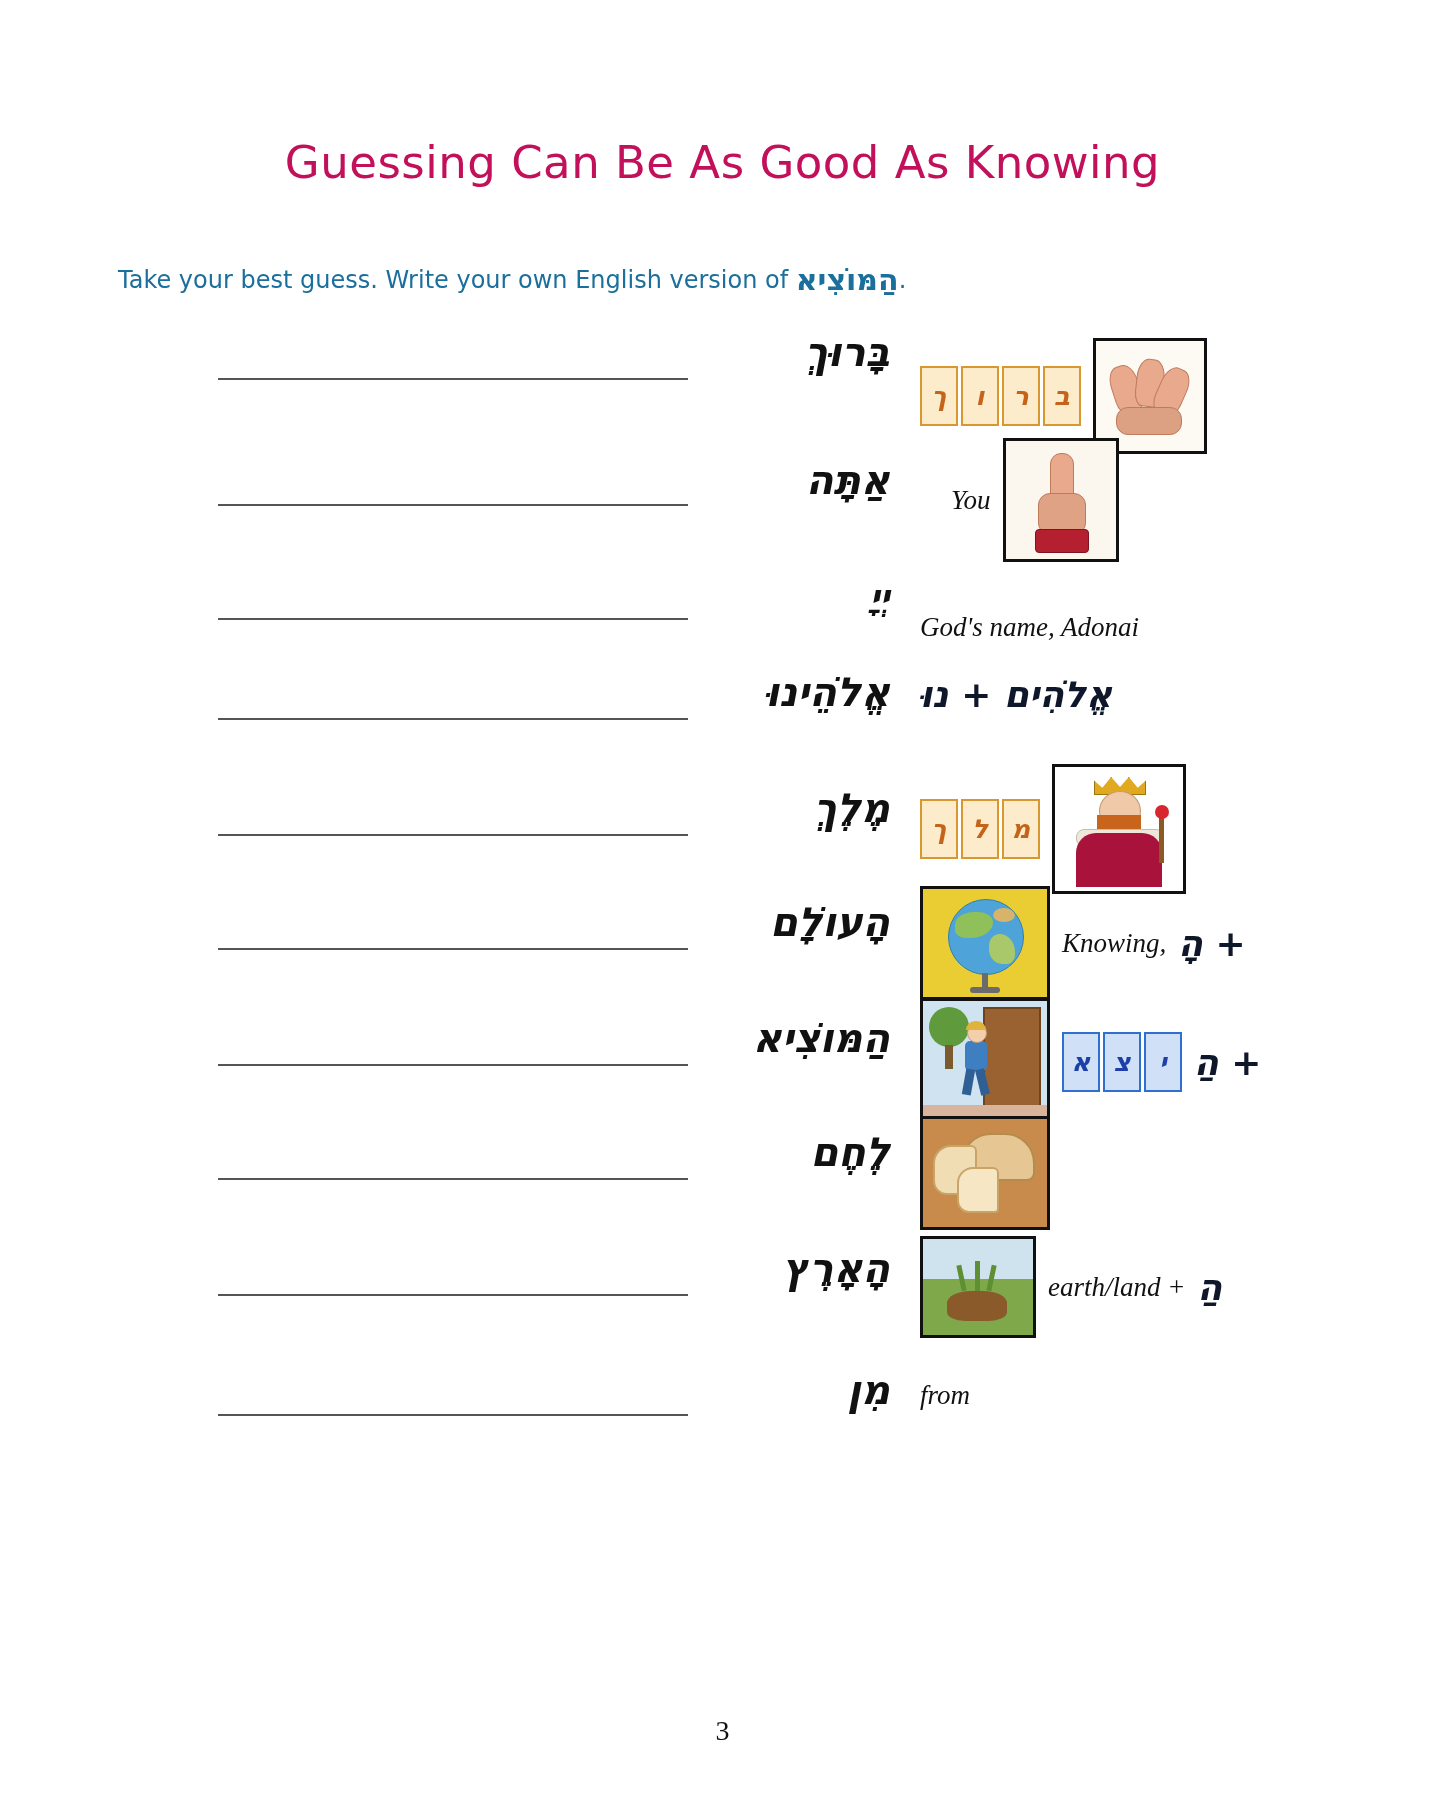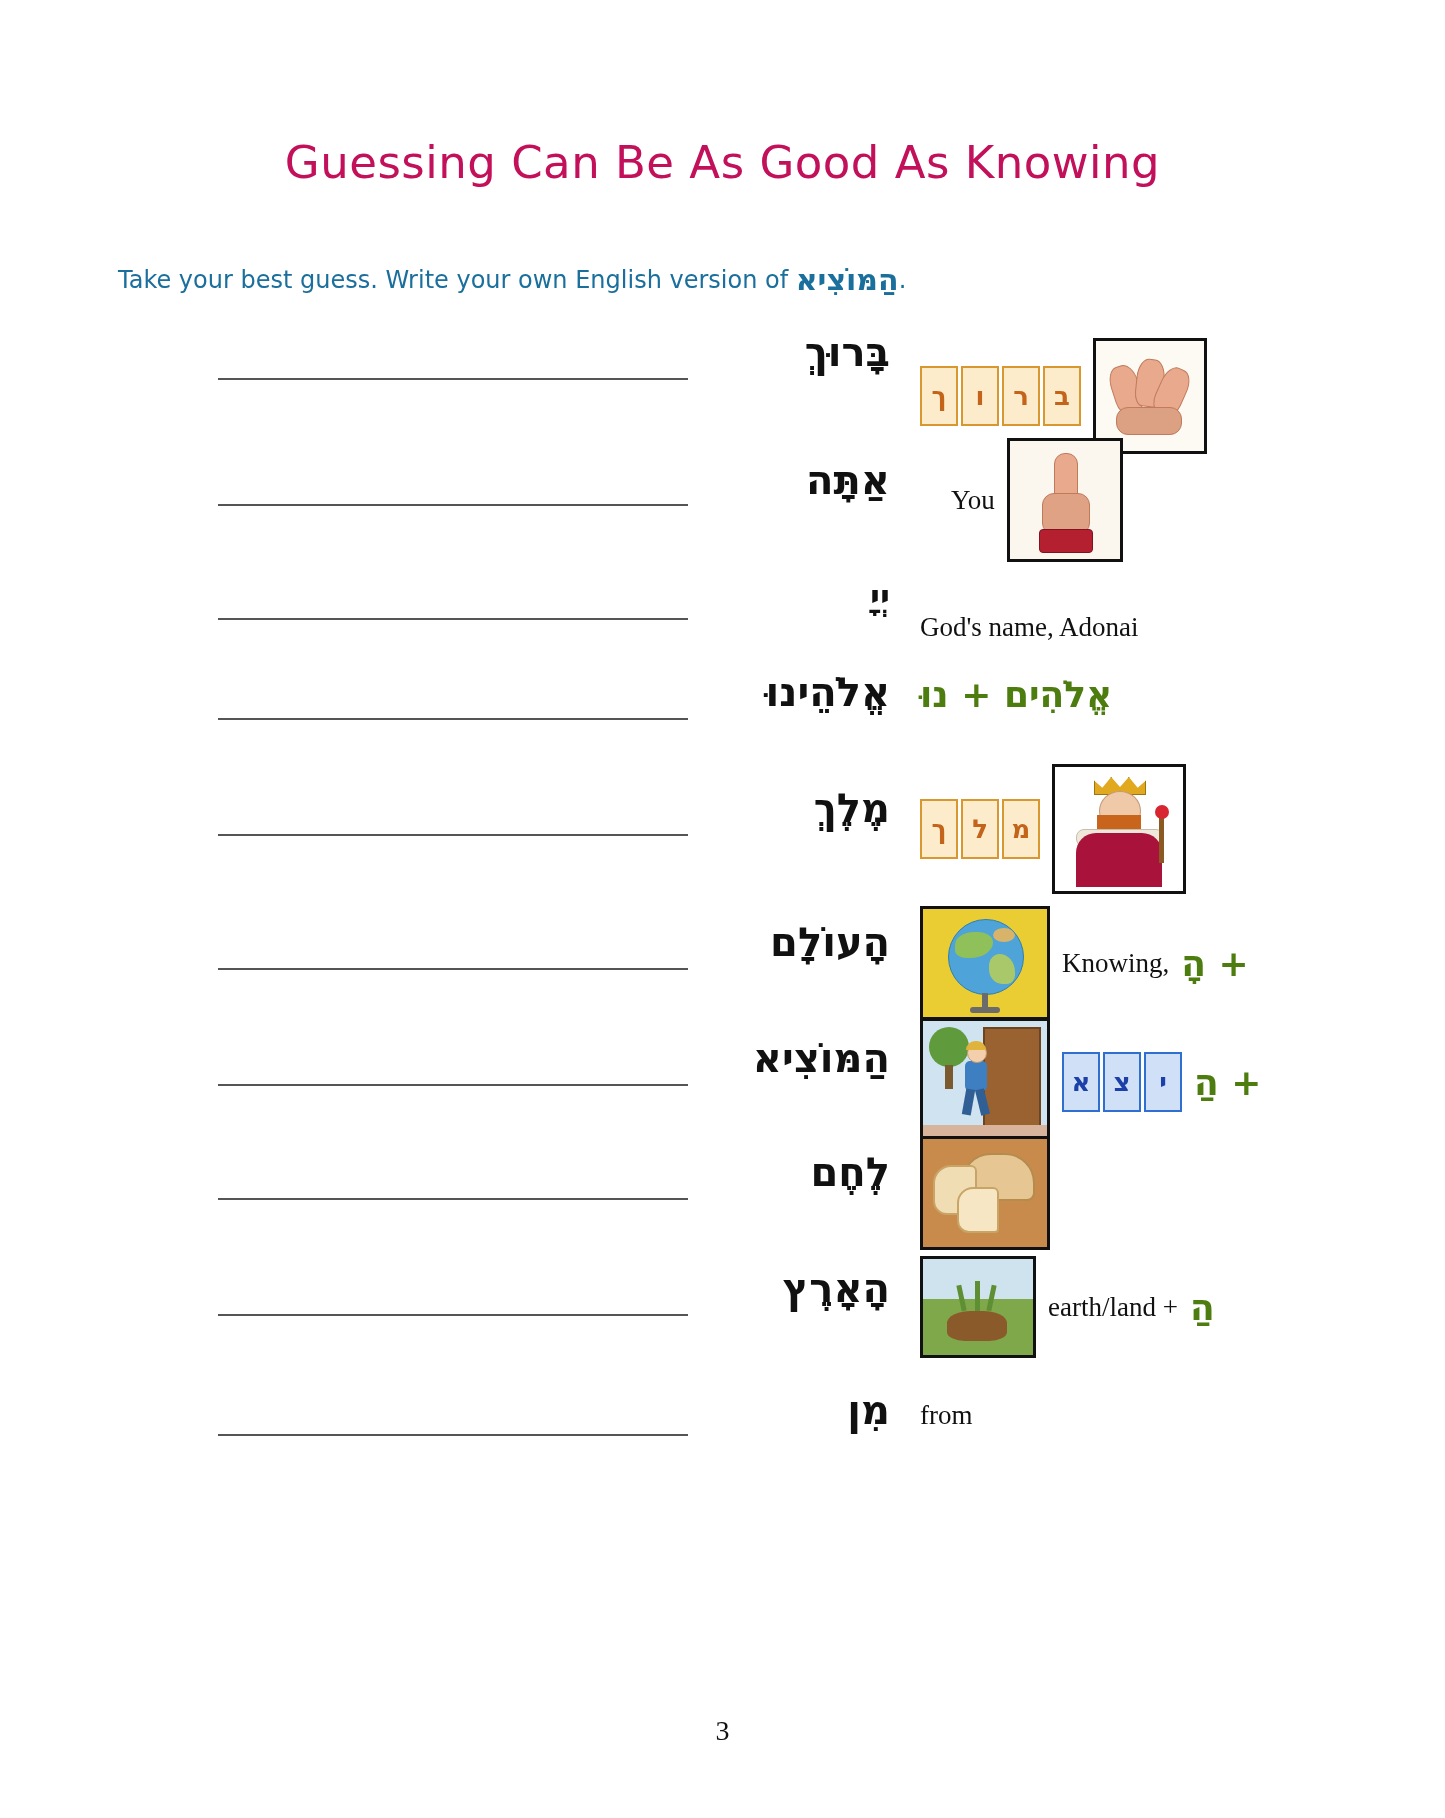--- a/index.html
+++ b/index.html
@@ -53,20 +53,21 @@
     unicode-bidi: isolate;
     vertical-align: -2px;
   }
 
   
   .rows {
     position: absolute;
     top: 330px;
     left: 0;
     width: 1445px;
+    font-style: italic;
   }
   .row {
     position: relative;
     width: 1445px;
   }
 
   .write-line {
     position: absolute;
     left: 218px;
     width: 470px;
@@ -99,21 +100,21 @@
   .hint-text {
     font-family: "Liberation Serif", serif;
     font-size: 27px;
     color: #111;
     white-space: nowrap;
   }
   .hint-heb {
     font-family: "DejaVu Sans", sans-serif;
     font-size: 36px;
     font-weight: 700;
-    color: #4d7c0f;
+    color: #0f172a;
     direction: rtl;
     unicode-bidi: isolate;
     white-space: nowrap;
   }
 
   
   .tiles {
     display: flex;
     gap: 3px;
     direction: rtl;
@@ -411,21 +412,21 @@
           <div class="k-face"></div>
           <div class="k-beard"></div>
           <div class="k-collar"></div>
           <div class="k-robe"></div>
           <div class="k-staff"></div>
           <div class="k-orb"></div>
         </div>
       </div>
     </div>
 
-    <div class="row" style="height:116px;margin-top:20px;">
+    <div class="row" style="height:116px;">
       <div class="write-line" style="top:48px;"></div>
       <div class="hebrew-word" style="top:2px;">הָעוֹלָם</div>
       <div class="hint-area" style="top:-14px;">
         <div class="pic pic-globe">
           <div class="g-ball">
             <div class="g-land1"></div>
             <div class="g-land2"></div>
             <div class="g-land3"></div>
           </div>
           <div class="g-stand"></div>

